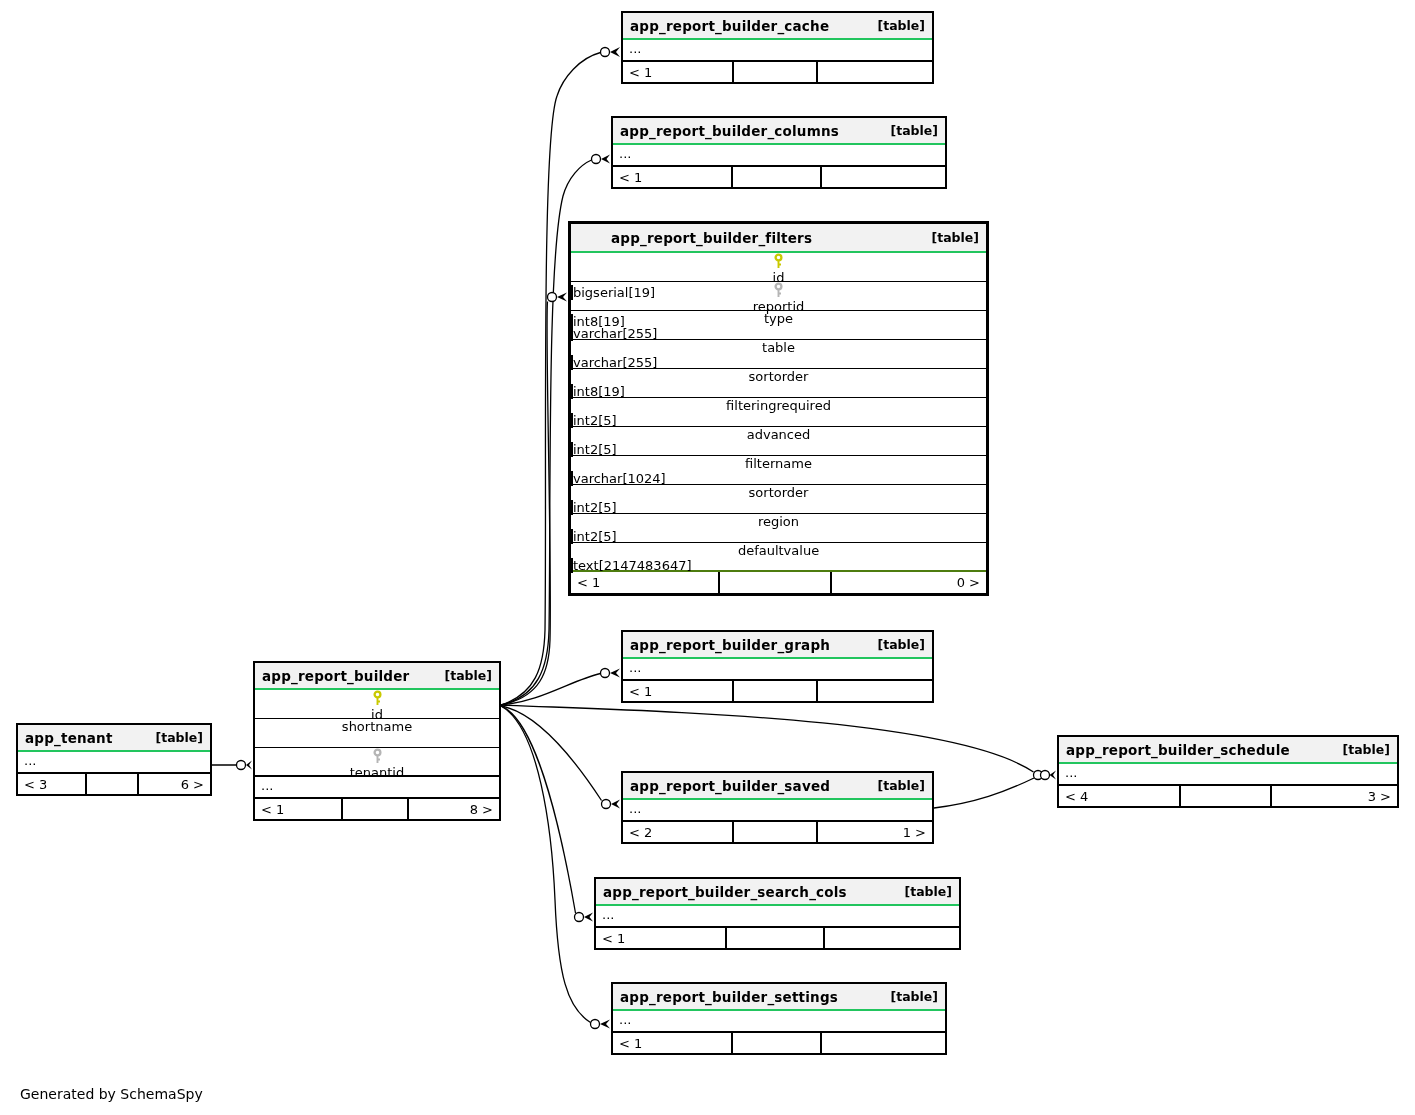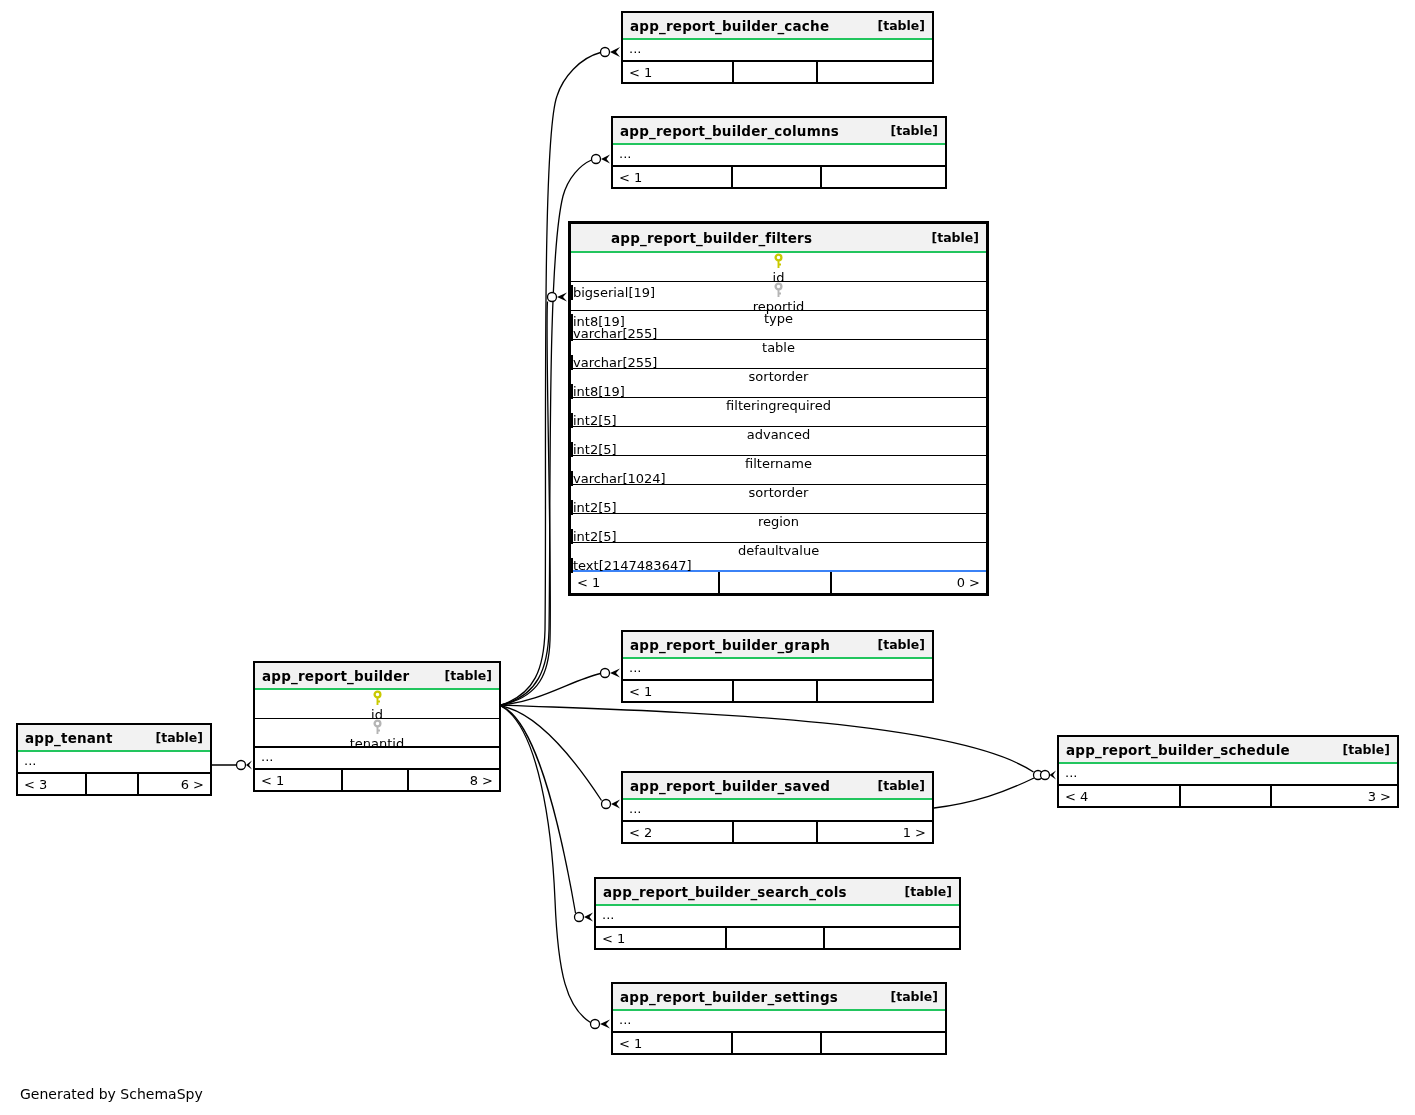--- a/index.html
+++ b/index.html
@@ -23,21 +23,21 @@
   .tname{font-weight:bold;font-size:13.5px;letter-spacing:.2px;}
   .ttag{font-size:12.5px;font-weight:bold;}
   .ell{height:22px;display:flex;align-items:flex-end;padding:0 6px 4px 6px;border-bottom:2px solid #000;}
   .col-row{display:flex;align-items:center;height:29px;border-bottom:1px solid #000;flex-direction:column;}
   .col-row.last{border-bottom:2px solid #000;}
   .keyslot{width:27px;display:flex;justify-content:center;align-items:center;flex:none;}
   .colname{flex:1;}
   .coltype{width:34%;flex:none;align-self:stretch;display:flex;align-items:center;
     border-left:2px solid #000;}
   .tbl.emph .col-row{border-bottom-width:1px;}
-  .tbl.emph .col-row.lastf{border-bottom:2px solid #3b82f6;}
+  .tbl.emph .col-row.lastf{border-bottom:2px solid #4d7c0f;}
   .ftr{display:flex;height:20px;}
   .tbl.emph .ftr{height:21px;}
   .ftr .c1{width:36%;border-right:2px solid #000;display:flex;align-items:center;padding:0 6px;}
   .ftr .c2{width:27%;border-right:2px solid #000;}
   .ftr .c3{width:37%;display:flex;align-items:center;justify-content:flex-end;padding:0 6px;}
 
   .key-ic{display:inline-block;line-height:0;}
 
   #t-cache{left:621px;top:11px;width:313px;}
   #t-columns{left:611px;top:116px;width:336px;}
@@ -230,20 +230,24 @@
   </div>
   <div class="col-row">
     <span class="keyslot">
         <span class="key-ic"><svg width="11" height="17" viewBox="0 0 11 17">
             <circle cx="5.5" cy="4.5" r="2.9" fill="none" stroke="var(--pk-key,#c9c900)" stroke-width="2.3"></circle>
             <path d="M5.5 7.5 V15 M5.5 11.5 H8" stroke="var(--pk-key,#c9c900)" stroke-width="1.9" fill="none"></path>
           </svg></span>
       </span>
     <span class="colname">id</span>
   </div>
+  <div class="col-row">
+    <span class="keyslot"></span>
+    <span class="colname">shortname</span>
+  </div>
   <div class="col-row last">
     <span class="keyslot">
         <span class="key-ic"><svg width="11" height="17" viewBox="0 0 11 17">
             <circle cx="5.5" cy="4.5" r="2.9" fill="none" stroke="var(--fk-key,#b5b5b5)" stroke-width="2.3"></circle>
             <path d="M5.5 7.5 V15 M5.5 11.5 H8" stroke="var(--fk-key,#b5b5b5)" stroke-width="1.9" fill="none"></path>
           </svg></span>
       </span>
     <span class="colname">tenantid</span>
   </div>
   <div class="ell">...</div>

